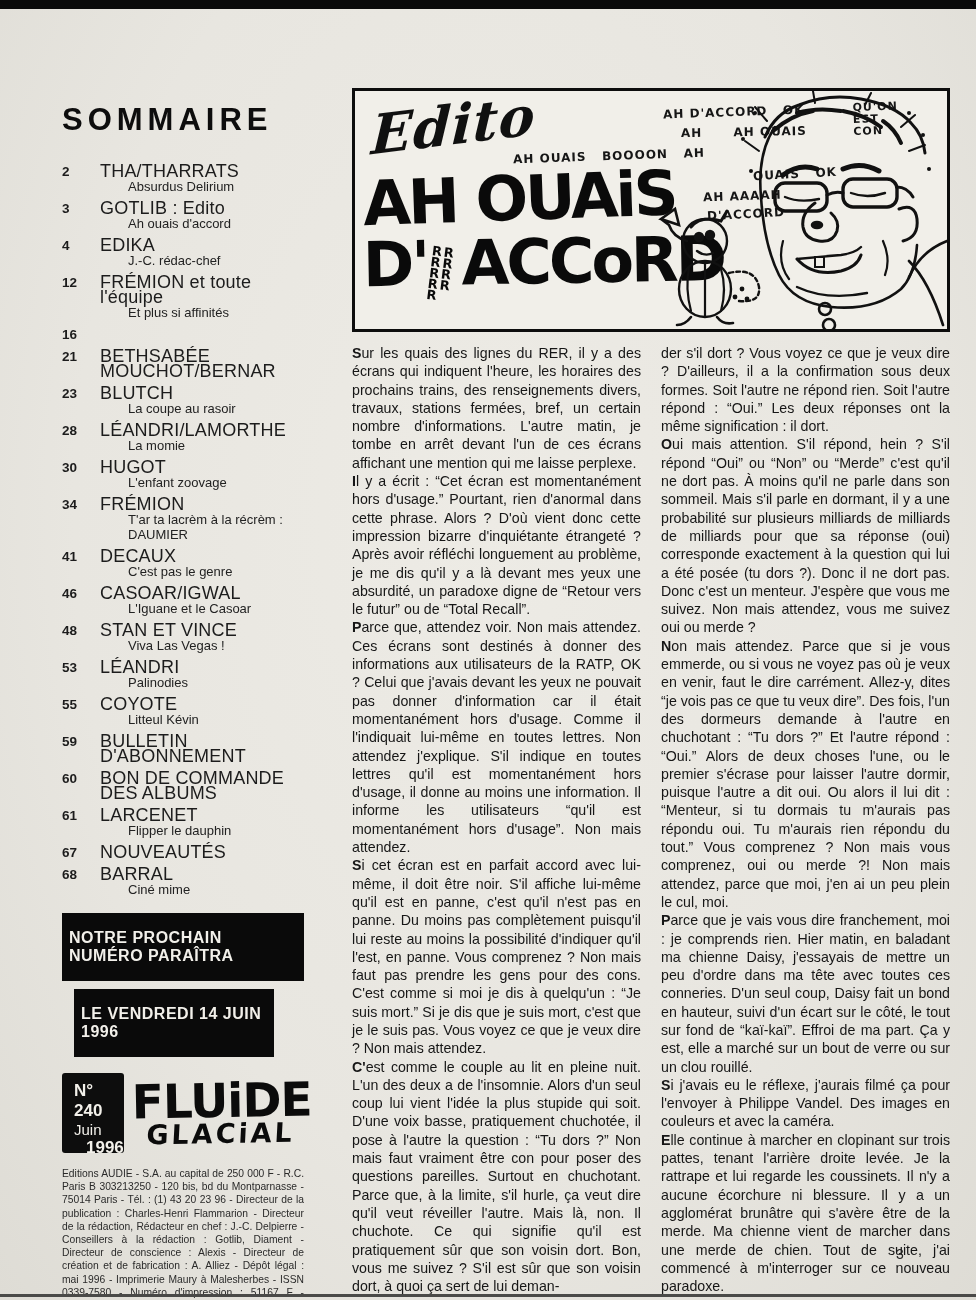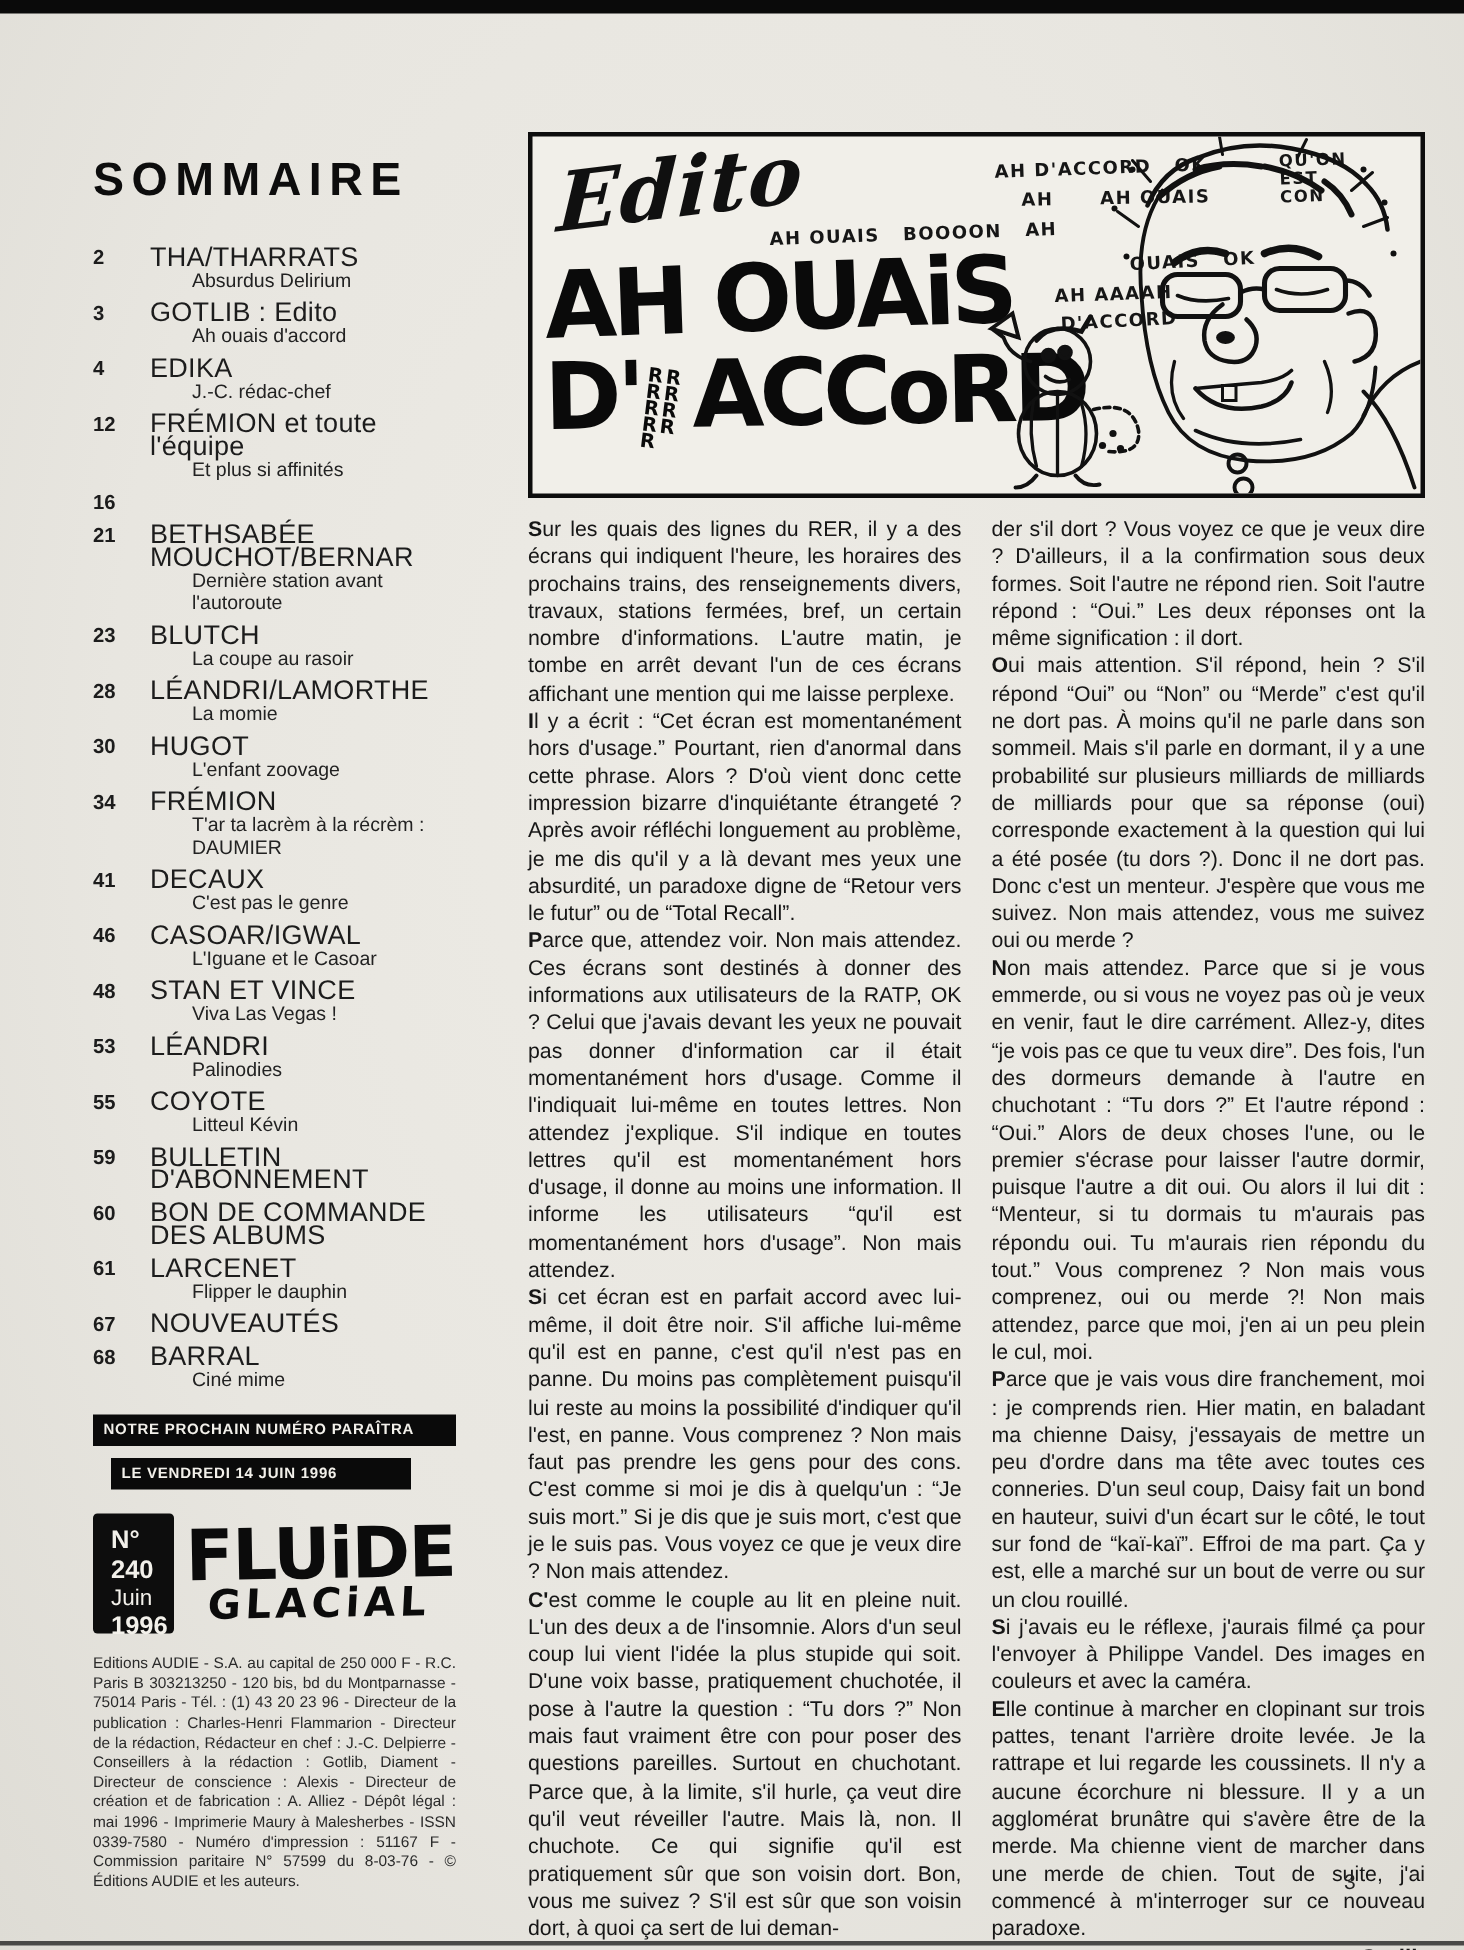--- a/index.html
+++ b/index.html
@@ -23,31 +23,31 @@
     font-size:31px;font-weight:900;letter-spacing:5px;color:#0d0d0d;
     font-stretch:expanded;margin:0 0 26px 0;
   }
   .toc{display:flex;flex-direction:column;gap:7px;}
   .toc-item{display:flex;align-items:flex-start;}
   .toc-num{width:26px;flex:0 0 26px;font-weight:700;font-size:13.5px;line-height:15px;}
   .toc-body{padding-left:12px;}
   .toc-title{font-weight:400;font-size:18px;line-height:15px;letter-spacing:0.2px;}
   .toc-sub{font-size:13px;line-height:15px;padding-left:28px;color:#222;}
 
-  .banner{background:#0a0a0a;color:#f2f0ea;font-weight:700;font-size:10px;
-    letter-spacing:0.5px;padding:5px 7px;margin-top:8px;}
+  .banner{background:#0a0a0a;color:#f2f0ea;font-weight:700;font-size:16px;
+    letter-spacing:0.5px;padding:16px 7px;margin-top:8px;}
   .banner.first{margin-top:16px;width:228px;}
   .banner.second{width:186px;margin-left:12px;}
 
   .logo-row{display:flex;align-items:center;margin-top:16px;}
   .issue-box{background:#0d0d0d;color:#f2f0ea;width:76px;height:72px;
     padding:8px 0 0 12px;border-radius:3px;}
   .issue-box .l1{font-size:17px;font-weight:700;}
   .issue-box .l2{font-size:15px;font-weight:400;}
-  .issue-box .l3{font-size:17px;font-weight:700;}
+  .issue-box .l3{font-size:17px;font-weight:700;margin-left:12px;}
   .logo{margin-left:8px;line-height:0.9;transform:rotate(-1deg);}
   .logo .fl{font-size:47px;font-weight:900;letter-spacing:-1px;color:#0b0b0b;
     font-family:"DejaVu Sans",sans-serif;}
   .logo .gl{font-size:27px;font-weight:900;letter-spacing:3px;color:#0b0b0b;
     margin-left:14px;transform:skewX(-4deg);font-family:"DejaVu Sans",sans-serif;}
 
   .masthead{margin-top:14px;font-size:10.3px;line-height:13.2px;text-align:justify;color:#2a2a2a;}
 
   
   .cartoon{position:absolute;left:352px;top:88px;width:592px;height:238px;
@@ -119,21 +119,20 @@
             <div class="toc-sub">Et plus si affinités</div>
           </div>
         </div>
         <div class="toc-item">
           <div class="toc-num">16</div>
         </div>
         <div class="toc-item">
           <div class="toc-num">21</div>
           <div class="toc-body">
             <div class="toc-title">BETHSABÉE MOUCHOT/BERNAR</div>
-            <div class="toc-sub">Dernière station avant l'autoroute</div>
           </div>
         </div>
         <div class="toc-item">
           <div class="toc-num">23</div>
           <div class="toc-body">
             <div class="toc-title">BLUTCH</div>
             <div class="toc-sub">La coupe au rasoir</div>
           </div>
         </div>
         <div class="toc-item">

